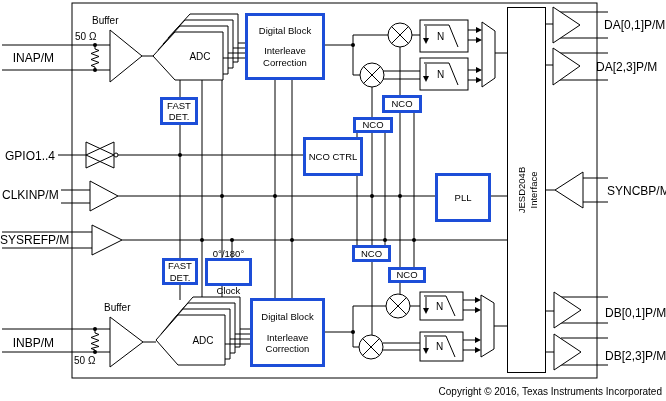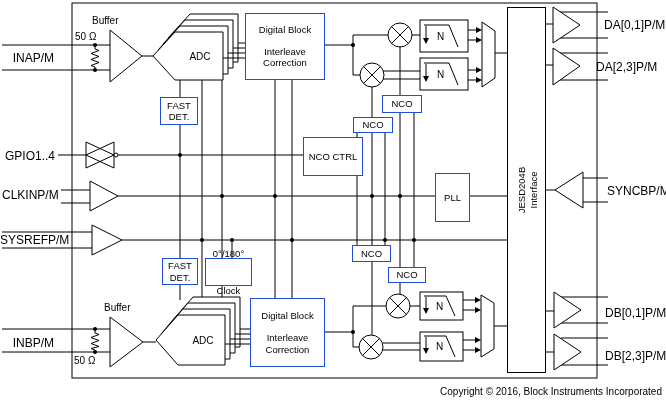--- a/index.html
+++ b/index.html
@@ -1,19 +1,19 @@
 <!DOCTYPE html>
 <html><head>
 <meta charset="utf-8">
 <style>
   html,body{margin:0;padding:0;}
   body{width:666px;height:401px;position:relative;background:#fff;overflow:hidden;
        font-family:"Liberation Sans",sans-serif;color:#000;}
   #wiring{position:absolute;left:0;top:0;}
-  .box{position:absolute;border:1px solid #1d4ed8;background:#fff;box-sizing:border-box;
+  .box{position:absolute;border:3px solid #1d4ed8;background:#fff;box-sizing:border-box;
        display:flex;flex-direction:column;align-items:center;justify-content:center;
        text-align:center;font-size:9.5px;line-height:1.18;}
   .plain{position:absolute;font-size:12px;white-space:nowrap;}
   .right{text-align:right;}
   .small{font-size:10px;}
   .rotwrap{position:absolute;left:507px;top:7px;width:39px;height:366px;border:1px solid #000;
        background:#fff;box-sizing:border-box;}
   .rot{position:absolute;left:50%;top:50%;width:366px;height:39px;
        transform:translate(-50%,-50%) rotate(-90deg);
        display:flex;flex-direction:column;align-items:center;justify-content:center;
@@ -241,21 +241,21 @@
 <div class="box" style="left:353px;top:117px;width:40px;height:16px;">
   <span>NCO</span>
 </div>
 <div class="box" style="left:352px;top:245px;width:39px;height:17px;">
   <span>NCO</span>
 </div>
 <div class="box" style="left:388px;top:267px;width:38px;height:16px;">
   <span>NCO</span>
 </div>
 
-<div class="box" style="left:435px;top:173px;width:35px;height:49px;">
+<div class="box" style="left:435px;top:173px;width:56px;height:49px;">
   <span>PLL</span>
 </div>
 
 <div class="rotwrap">
   <div class="rot">
     <span>JESD204B</span>
     <span>Interface</span>
   </div>
 </div>
 
@@ -272,13 +272,13 @@
 <div class="plain right" style="left:2px;top:188px;width:55px;">CLKINP/M</div>
 <div class="plain right" style="left:0px;top:233px;width:46px;">SYSREFP/M</div>
 <div class="plain right" style="left:2px;top:336px;width:52px;">INBP/M</div>
 
 <div class="plain" style="left:604px;top:18px;">DA[0,1]P/M</div>
 <div class="plain" style="left:596px;top:60px;">DA[2,3]P/M</div>
 <div class="plain" style="left:607px;top:184px;">SYNCBP/M</div>
 <div class="plain" style="left:605px;top:306px;">DB[0,1]P/M</div>
 <div class="plain" style="left:605px;top:349px;">DB[2,3]P/M</div>
 
-<div class="plain right small" style="left:300px;top:386px;width:362px;">Copyright © 2016, Block Instruments Incorporated</div>
+<div class="plain right small" style="left:300px;top:386px;width:362px;">Copyright © 2016, Texas Instruments Incorporated</div>
 
 </body></html>

